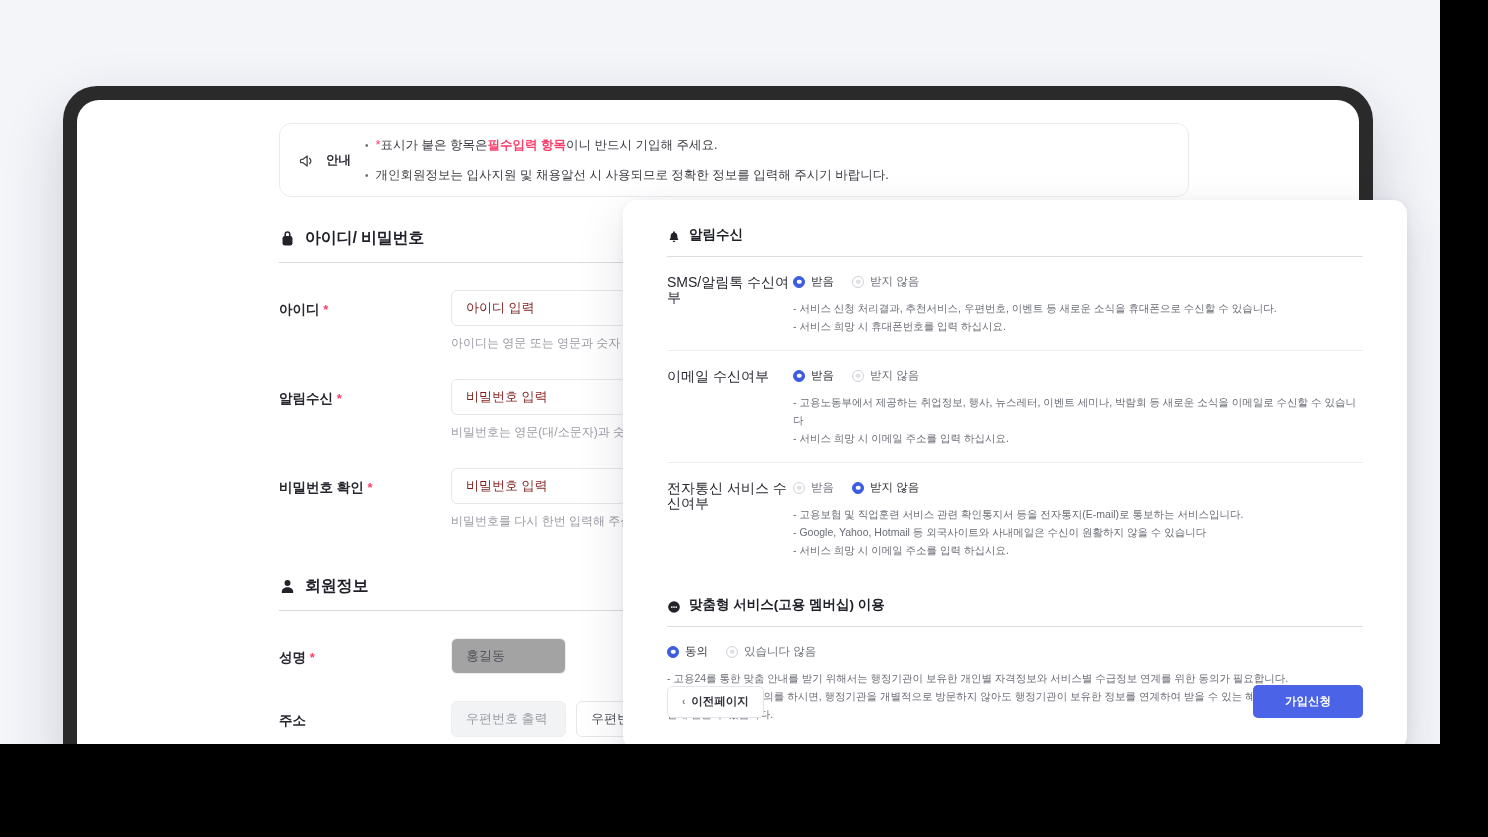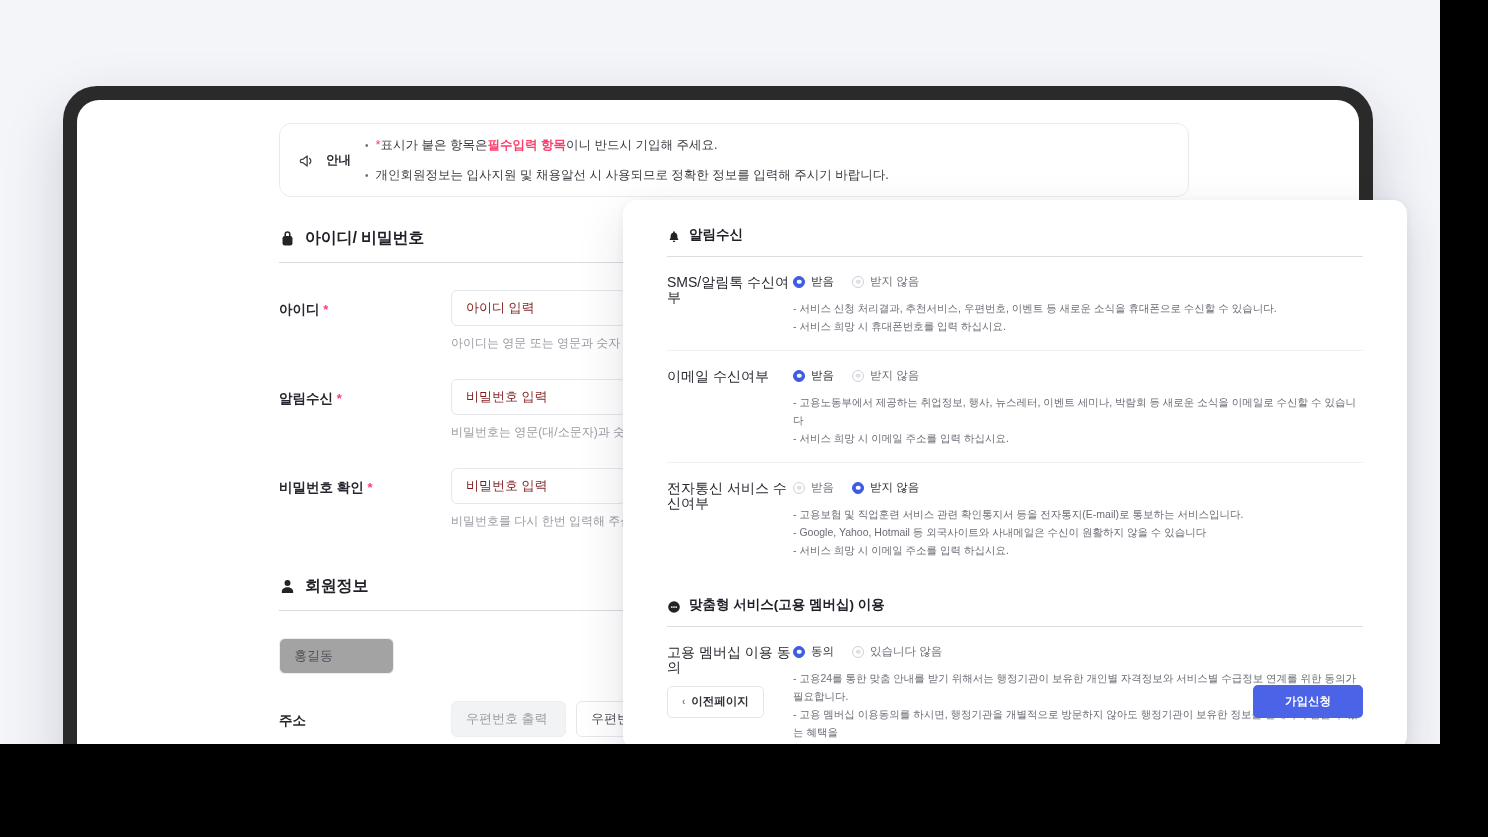--- a/index.html
+++ b/index.html
@@ -256,20 +256,24 @@
             <svg viewBox="0 0 24 24" width="17" height="17" fill="currentColor">
               <circle cx="12" cy="7" r="4.2"></circle>
               <path d="M12 13c-4.4 0-8 2.6-8 5.8V21h16v-2.2c0-3.2-3.6-5.8-8-5.8z"></path>
             </svg>
           </span>
           <span class="sec-title">회원정보</span>
         </div>
         <div class="sec-rule"></div>
 
         <div class="row">
+          <div class="row-label">
+            <span>성명</span>
+            <span class="req-star">*</span>
+          </div>
           <div class="row-fields">
             <div class="inp filled w-115" style="width:115px">홍길동</div>
           </div>
         </div>
 
         <div class="row">
           <div class="row-label">
             <span>주소</span>
           </div>
           <div class="row-fields">
@@ -363,21 +367,20 @@
           <circle cx="8.3" cy="12" r="1.5" fill="#fff"></circle>
           <circle cx="12" cy="12" r="1.5" fill="#fff"></circle>
           <circle cx="15.7" cy="12" r="1.5" fill="#fff"></circle>
         </svg>
       </span>
       <span class="m-sec-title">맞춤형 서비스(고용 멤버십) 이용</span>
     </div>
     <div class="m-rule"></div>
 
     <div class="opt-row last">
-      <div class="opt-label">고용 멤버십 이용 동의</div>
       <div class="opt-body">
         <div class="radios">
           <label class="radio">
             <span class="rdot on"></span>
             <span class="rtext">동의</span>
           </label>
           <label class="radio">
             <span class="rdot off"></span>
             <span class="rtext muted">있습니다 않음</span>
           </label>

